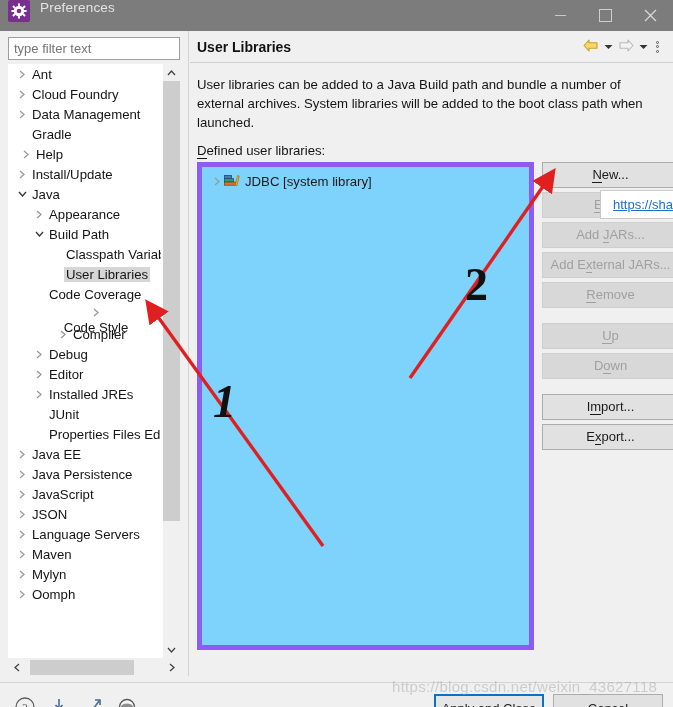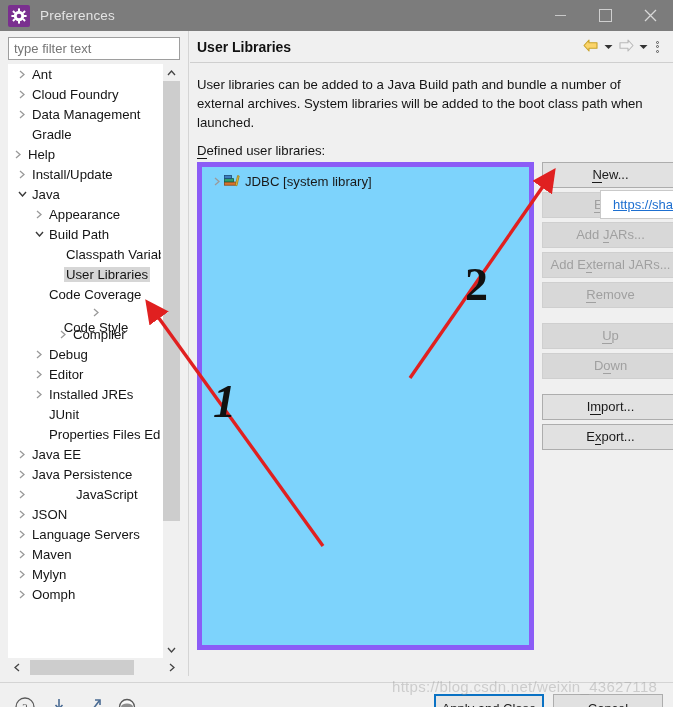--- a/index.html
+++ b/index.html
@@ -17,21 +17,21 @@
     position: relative;
   }
 
   
   .titlebar {
     position: absolute;
     left: 0; top: 0;
     width: 673px; height: 31px;
     background: #7c7c7c;
     display: flex;
-    align-items: center;
+    align-items: flex-start;
   }
   .titlebar-icon {
     width: 22px; height: 22px;
     margin-left: 8px;
     background: #7a2f8f;
     border-radius: 2px;
     position: relative;
     display: flex;
     align-items: center;
     justify-content: center;
@@ -453,21 +453,21 @@
             <svg width="6" height="9" viewBox="0 0 6 9">
               <path d="M1 1 L5 4.5 L1 8" stroke="#9a9a9a" stroke-width="1.3" fill="none"></path>
             </svg>
           </span>
           <span class="tree-label">Data Management</span>
         </div>
         <div class="tree-item" style="padding-left: 6px;">
           <span class="chev"></span>
           <span class="tree-label">Gradle</span>
         </div>
-        <div class="tree-item" style="padding-left: 2px;">
+        <div class="tree-item" style="padding-left: 10px;">
           <span class="chev">
             <svg width="6" height="9" viewBox="0 0 6 9">
               <path d="M1 1 L5 4.5 L1 8" stroke="#9a9a9a" stroke-width="1.3" fill="none"></path>
             </svg>
           </span>
           <span class="tree-label">Help</span>
         </div>
         <div class="tree-item" style="padding-left: 6px;">
           <span class="chev">
             <svg width="6" height="9" viewBox="0 0 6 9">
@@ -569,21 +569,21 @@
           <span class="tree-label">Java EE</span>
         </div>
         <div class="tree-item" style="padding-left: 6px;">
           <span class="chev">
             <svg width="6" height="9" viewBox="0 0 6 9">
               <path d="M1 1 L5 4.5 L1 8" stroke="#9a9a9a" stroke-width="1.3" fill="none"></path>
             </svg>
           </span>
           <span class="tree-label">Java Persistence</span>
         </div>
-        <div class="tree-item" style="padding-left: 6px; gap: 44px;">
+        <div class="tree-item" style="padding-left: 6px;">
           <span class="chev">
             <svg width="6" height="9" viewBox="0 0 6 9">
               <path d="M1 1 L5 4.5 L1 8" stroke="#9a9a9a" stroke-width="1.3" fill="none"></path>
             </svg>
           </span>
           <span class="tree-label">JavaScript</span>
         </div>
         <div class="tree-item" style="padding-left: 6px;">
           <span class="chev">
             <svg width="6" height="9" viewBox="0 0 6 9">

